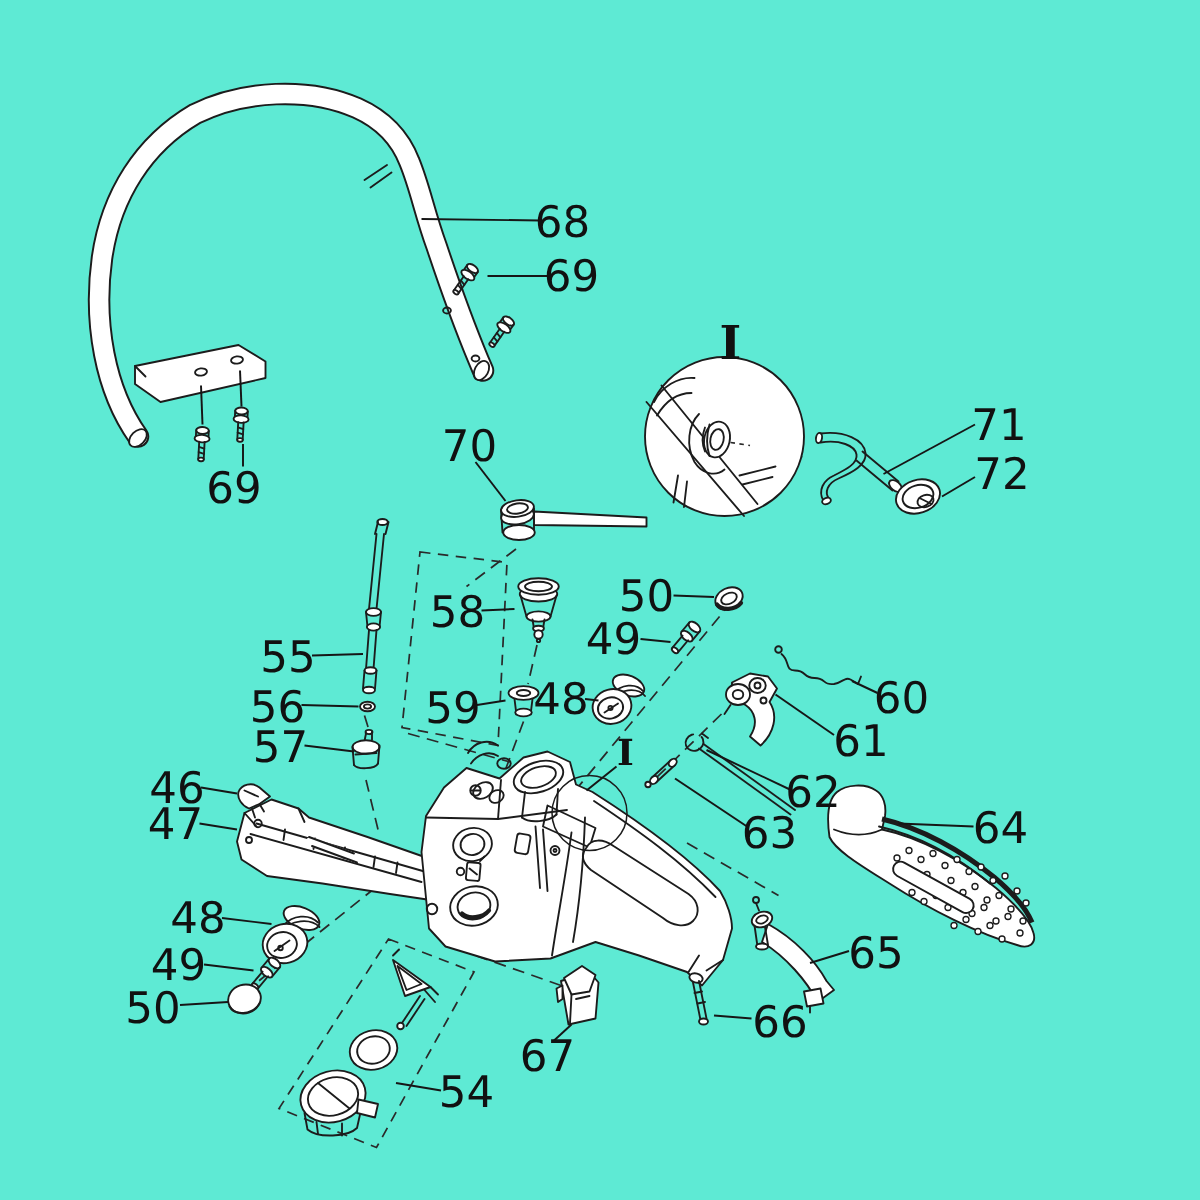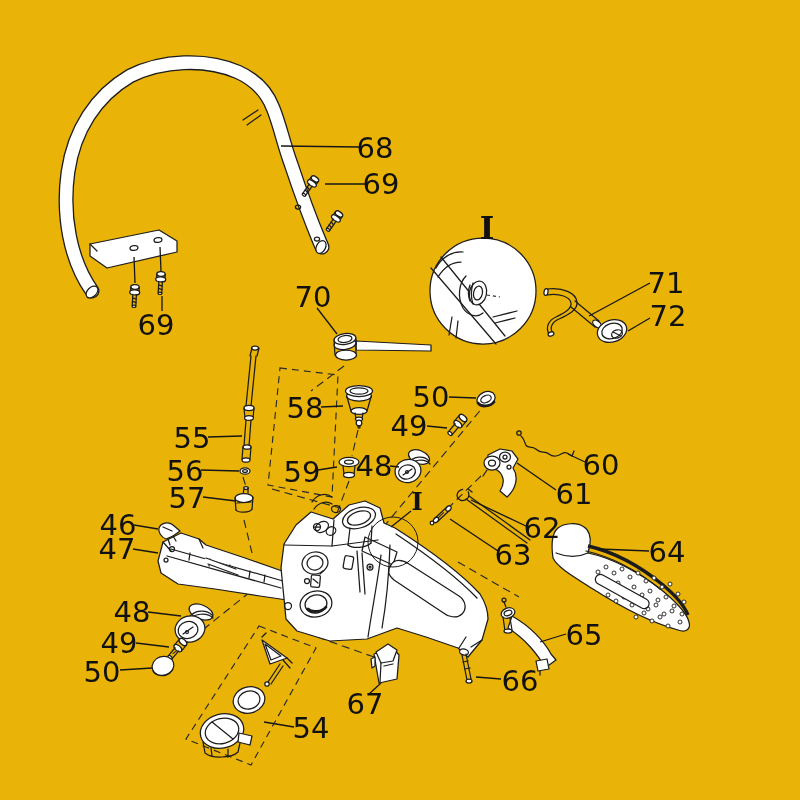--- a/index.html
+++ b/index.html
@@ -1,16 +1,16 @@
 <!DOCTYPE html>
 <html><head>
 <meta charset="utf-8">
 <style>
   html,body{margin:0;padding:0;background:#ffffff;}
-  #stage{position:relative;width:800px;height:800px;background:#eab308;overflow:hidden;
+  #stage{position:relative;width:800px;height:800px;background:#5eead4;overflow:hidden;
          font-family:"DejaVu Sans",sans-serif;}
   svg{position:absolute;left:0;top:0;}
   svg *{vector-effect:none;}
   .ln{fill:none;stroke:#1c1c1c;stroke-width:1.25;stroke-linecap:round;stroke-linejoin:round;}
   .wf{fill:#ffffff;stroke:#1c1c1c;stroke-width:1.25;stroke-linejoin:round;}
   .thick{stroke-width:2.8;}
   .dash{fill:none;stroke:#2a2a2a;stroke-width:1.15;stroke-dasharray:8 5;}
   .boxdash{fill:none;stroke:#2a2a2a;stroke-width:1.15;stroke-dasharray:7 5;}
   .leader{fill:none;stroke:#161616;stroke-width:1.3;}
   text.lbl{font-family:"DejaVu Sans",sans-serif;font-size:29px;fill:#111;text-anchor:middle;}

